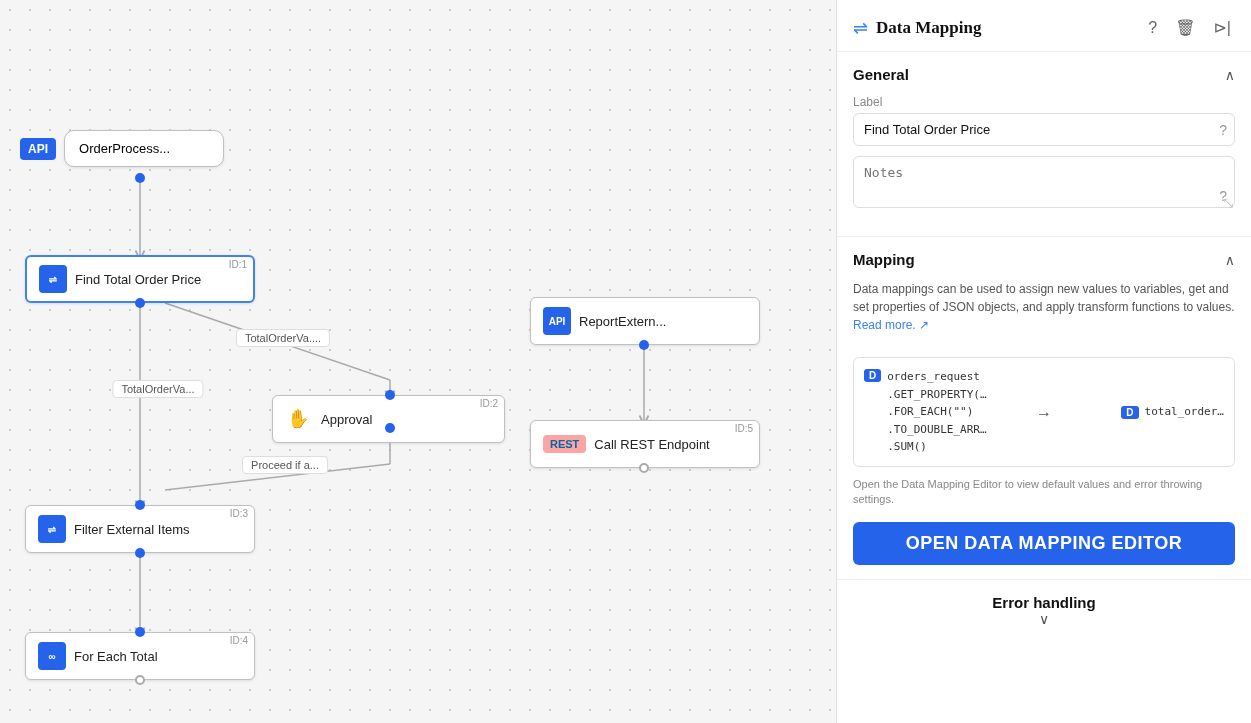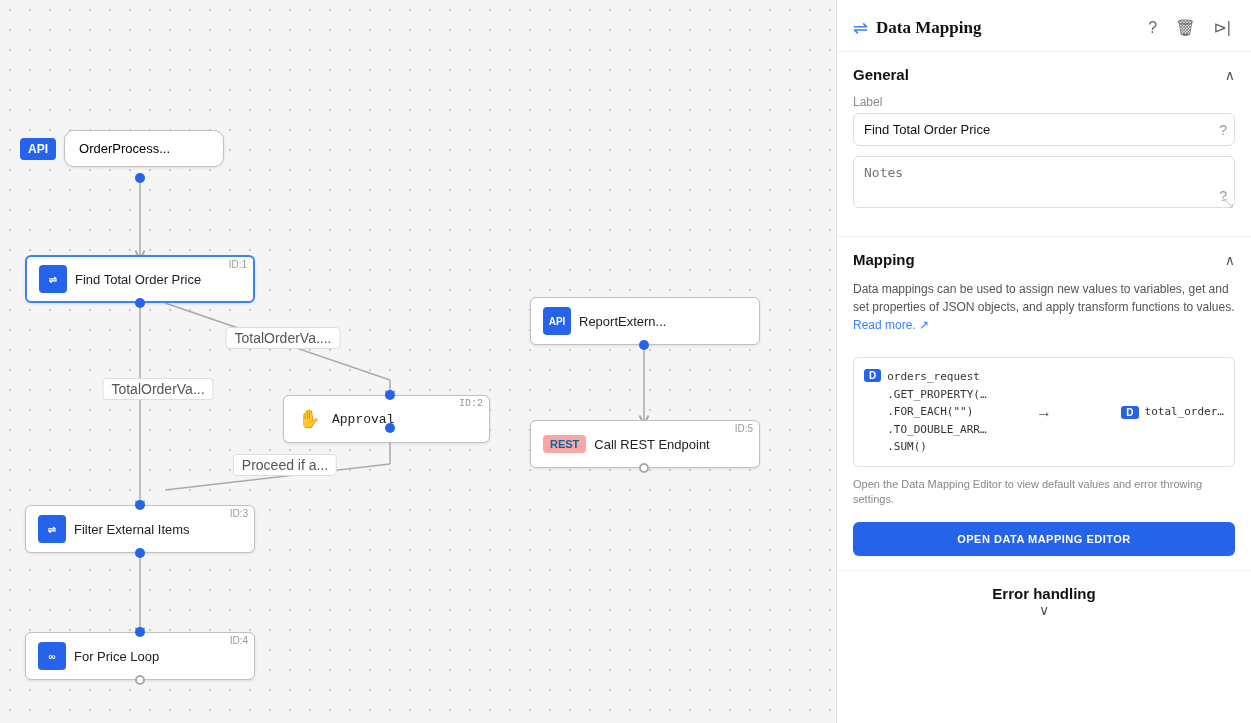--- a/index.html
+++ b/index.html
@@ -98,21 +98,21 @@
       pointer-events: none;
     }
 
     
     .conn-label {
       position: absolute;
       background: #fff;
       border: 1px solid #ddd;
       border-radius: 4px;
       padding: 2px 8px;
-      font-size: 14px;
+      font-size: 11px;
       color: #555;
       transform: translate(-50%, -50%);
       white-space: nowrap;
     }
 
     
     .panel {
       width: 415px;
       background: #fff;
       border-left: 1px solid #e0e0e0;
@@ -319,21 +319,21 @@
       line-height: 1.4;
     }
 
     .open-editor-btn {
       width: 100%;
       background: #2563eb;
       color: #fff;
       border: none;
       border-radius: 6px;
       padding: 11px;
-      font-size: 11px;
+      font-size: 18px;
       font-weight: 600;
       letter-spacing: 0.5px;
       cursor: pointer;
     }
 
     
     .error-section {
       padding: 14px 16px;
     }
     .error-section .section-header { margin-bottom: 0; flex-direction: column; }
@@ -386,42 +386,42 @@
   <div class="node active" style="top:255px;left:25px;width:230px;">
     <div class="node-id">ID:1</div>
     <div class="node-icon blue">⇌</div>
     <span>Find Total Order Price</span>
   </div>
   <div class="dot" style="top:303px;left:140px;"></div>
 
   <div class="conn-label" style="top:338px;left:283px;">TotalOrderVa....</div>
   <div class="conn-label" style="top:389px;left:158px;">TotalOrderVa...</div>
 
-  <div class="node" style="top:395px;left:283px;width:207px;font-family:Liberation Mono, monospace;">
+  <div class="node" style="top:395px;left:272px;width:233px;">
     <div class="node-id">ID:2</div>
     <div class="node-icon" style="font-size:18px;">✋</div>
     <span>Approval</span>
   </div>
   <div class="dot" style="top:395px;left:390px;"></div>
   <div class="dot" style="top:428px;left:390px;"></div>
 
   <div class="conn-label" style="top:465px;left:285px;">Proceed if a...</div>
 
   <div class="node" style="top:505px;left:25px;width:230px;">
     <div class="node-id">ID:3</div>
     <div class="node-icon blue">⇌</div>
     <span>Filter External Items</span>
   </div>
   <div class="dot" style="top:505px;left:140px;"></div>
   <div class="dot" style="top:553px;left:140px;"></div>
 
   <div class="node" style="top:632px;left:25px;width:230px;">
     <div class="node-id">ID:4</div>
     <div class="node-icon blue">∞</div>
-    <span>For Price Loop</span>
+    <span>For Each Total</span>
   </div>
   <div class="dot" style="top:632px;left:140px;"></div>
   <div class="dot-white" style="top:680px;left:140px;"></div>
 
   <div class="node" style="top:297px;left:530px;width:230px;">
     <div class="node-icon blue" style="font-size:10px;font-weight:700;">API</div>
     <span>ReportExtern...</span>
   </div>
   <div class="dot" style="top:345px;left:644px;"></div>
 

